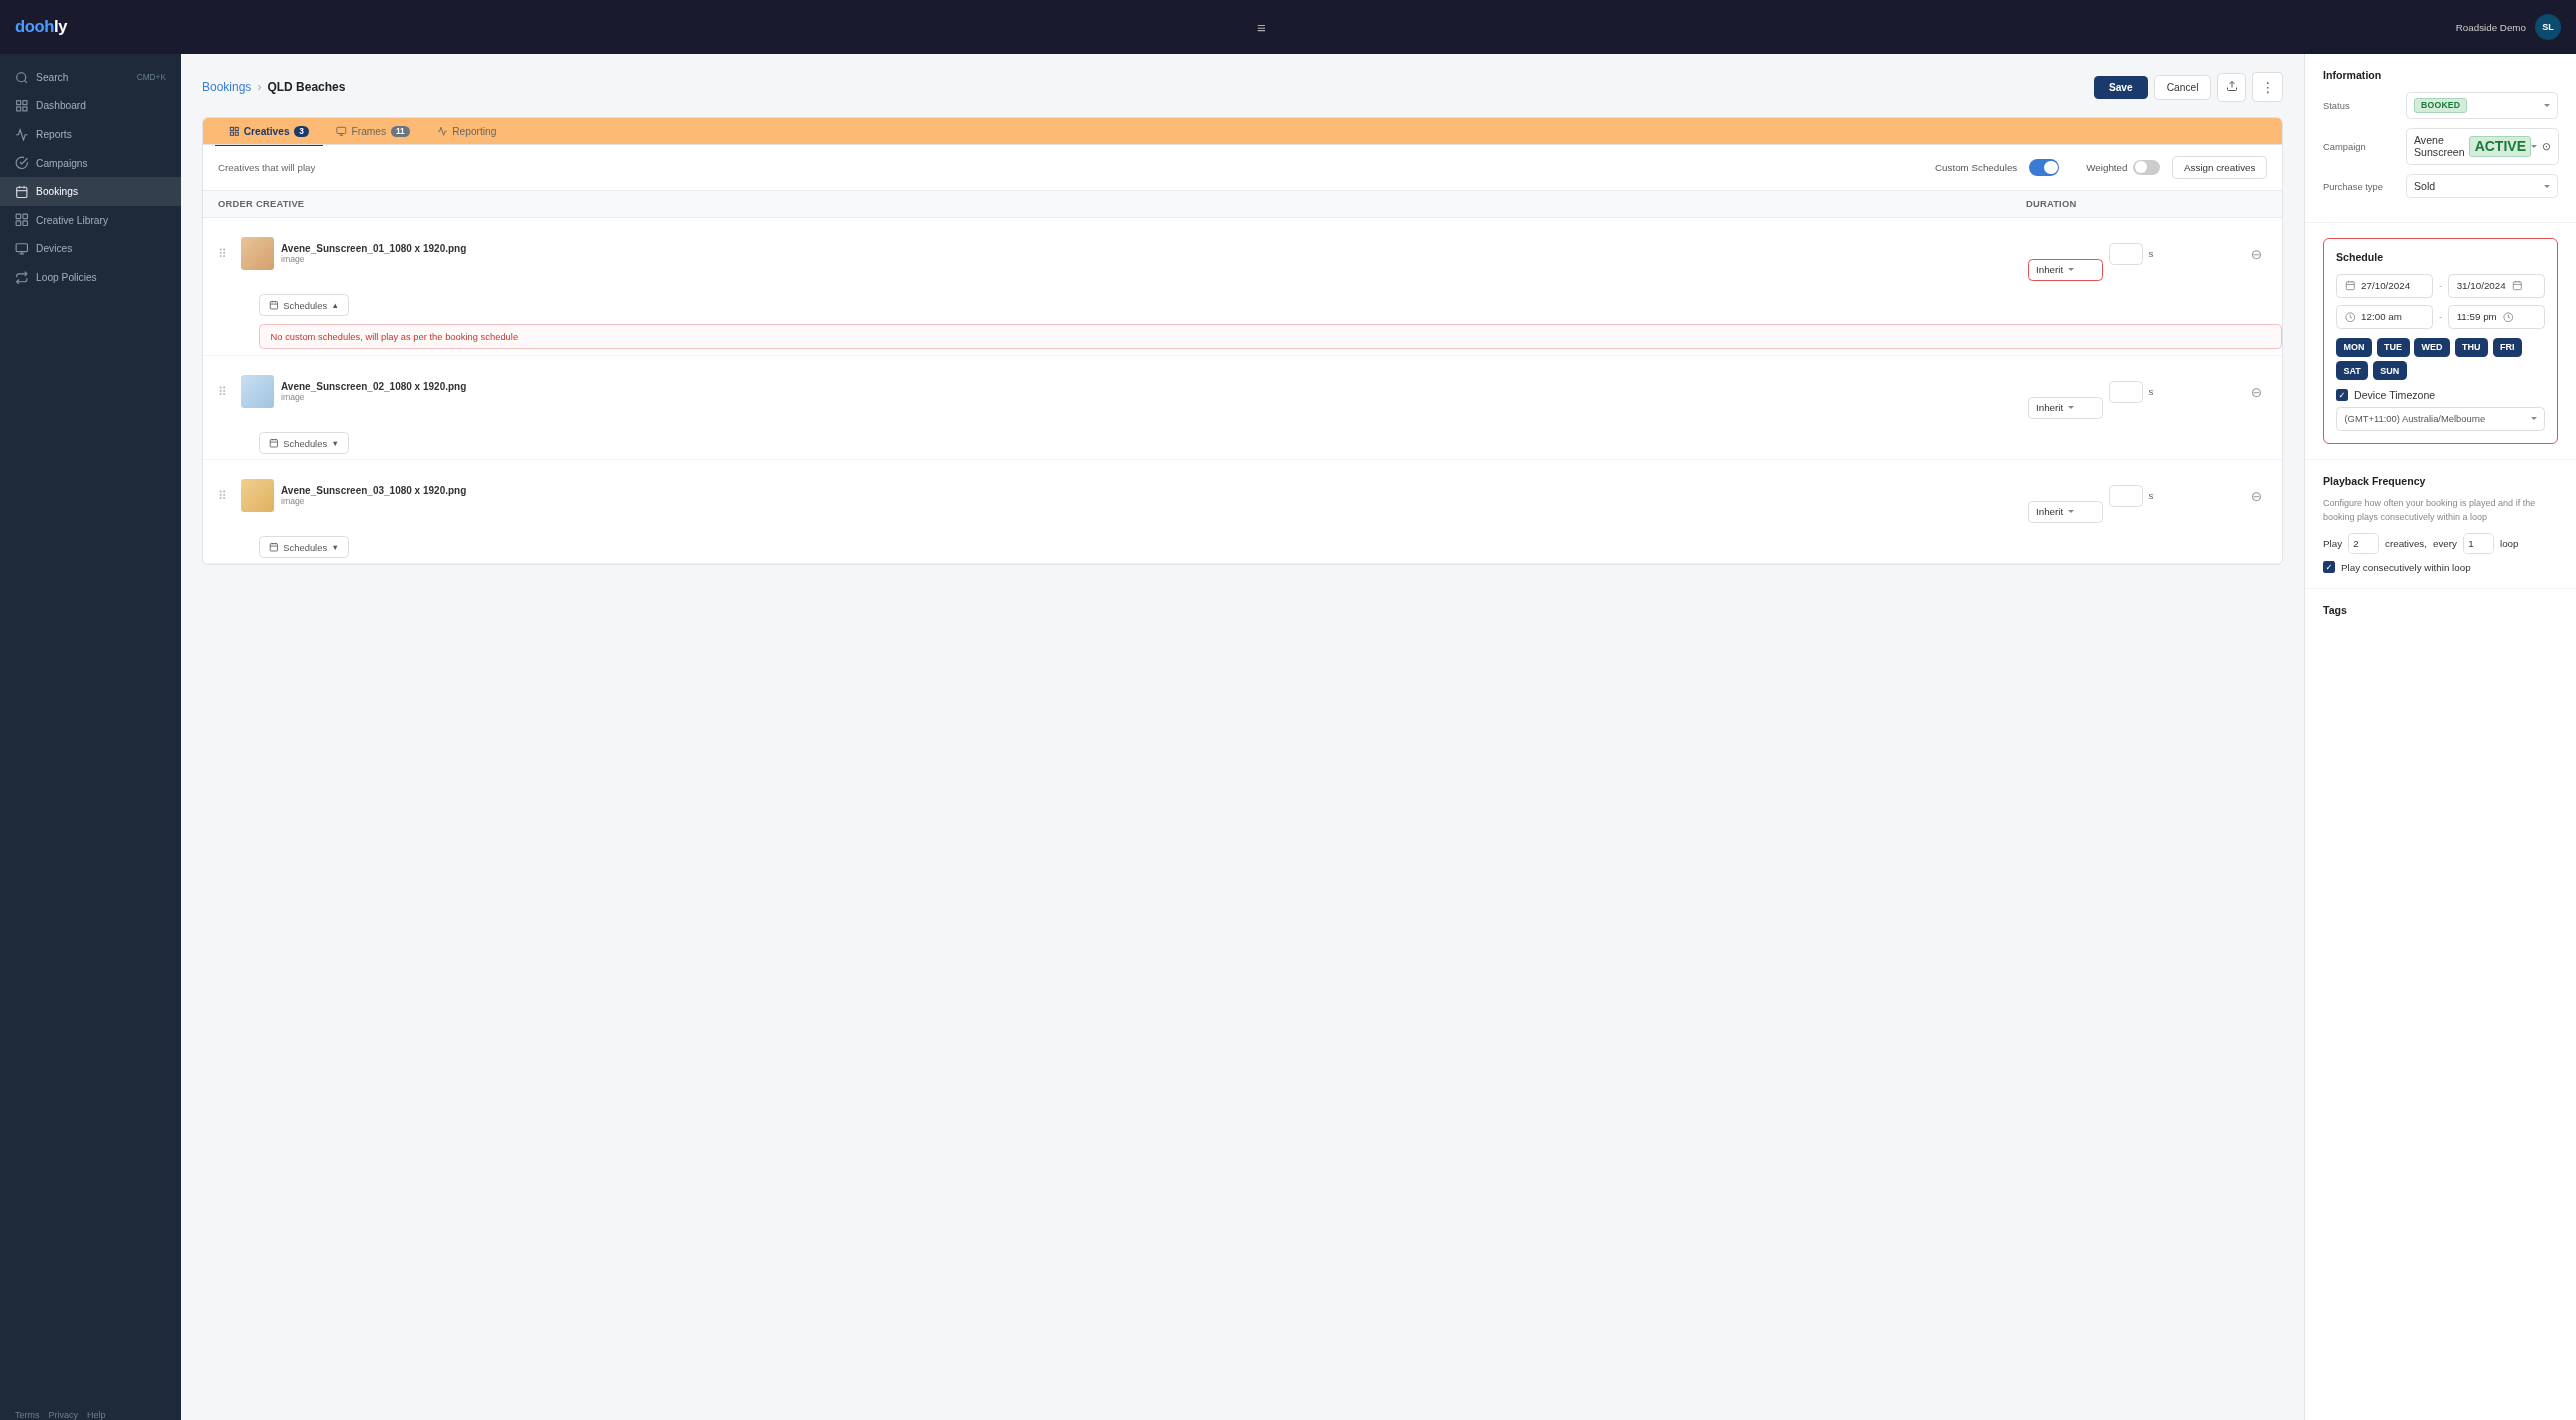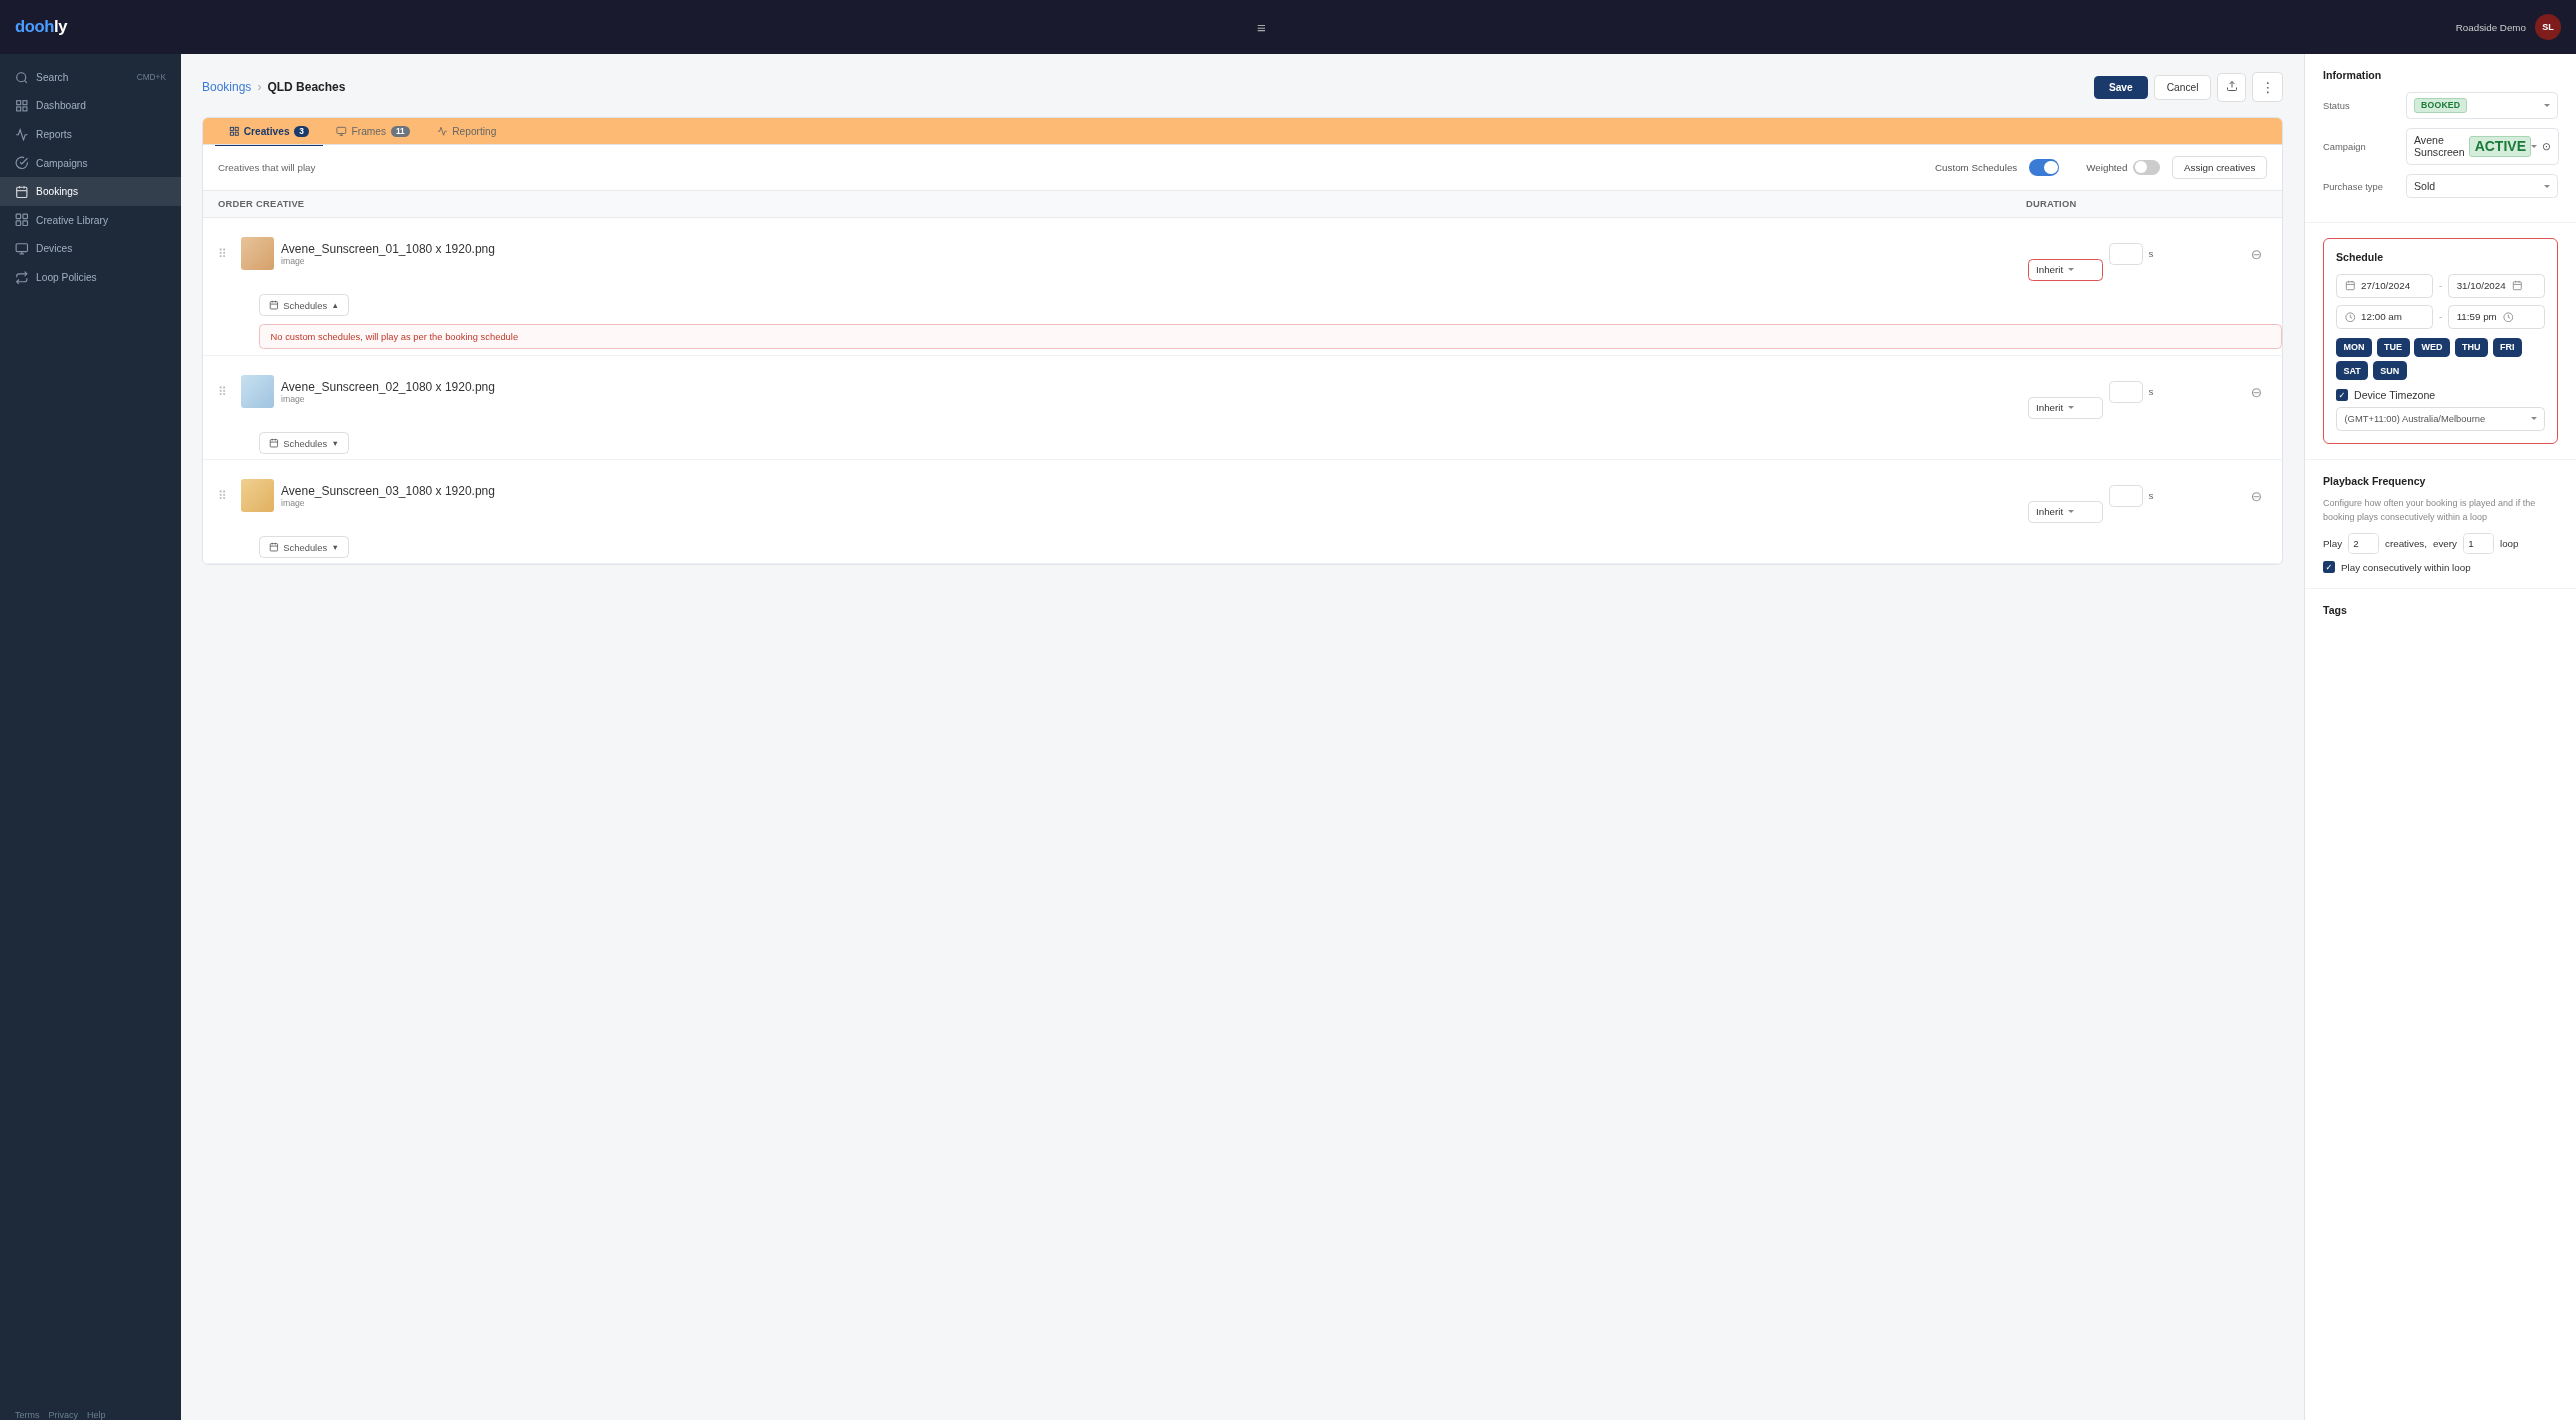--- a/index.html
+++ b/index.html
@@ -3,21 +3,21 @@
   <meta charset="utf-8">
   <style>
     * { box-sizing: border-box; margin: 0; padding: 0; }
     body { font-family: -apple-system, BlinkMacSystemFont, 'Segoe UI', sans-serif; font-size: 10.6px; background: #f0f2f5; color: #333; }
 
     
     .topbar { display: flex; align-items: center; justify-content: space-between; background: #1a1a2e; height: 54px; padding: 0 15px; }
     .topbar-logo { color: white; font-size: 16.6px; font-weight: 700; letter-spacing: -0.4px; }
     .topbar-logo span { color: #4a9eff; }
     .topbar-right { display: flex; align-items: center; gap: 9px; color: #ccc; font-size: 9.8px; }
-    .avatar { width: 26px; height: 26px; background: #7f1d1d; border-radius: 50%; display: flex; align-items: center; justify-content: center; color: white; font-size: 9px; font-weight: 600; }
+    .avatar { width: 26px; height: 26px; background: #0c4a6e; border-radius: 50%; display: flex; align-items: center; justify-content: center; color: white; font-size: 9px; font-weight: 600; }
     .topbar-menu-icon { color: #aaa; font-size: 13.6px; cursor: pointer; }
 
     
     .layout { display: flex; height: calc(100vh - 42px); }
 
     
     .sidebar { width: 181px; background: #1e2a3a; display: flex; flex-direction: column; flex-shrink: 0; }
     .sidebar-nav { flex: 1; padding: 9px 0; }
     .sidebar-item { display: flex; align-items: center; gap: 7.5px; padding: 7.5px 15px; color: #a0b0c0; font-size: 10.2px; cursor: pointer; border-radius: 0; transition: background 0.15s; }
     .sidebar-item.active { background: rgba(255,255,255,0.1); color: #fff; }
@@ -62,21 +62,21 @@
     .col-creative { flex: 1; }
     .col-duration { width: 211px; }
     .col-actions { width: 30px; }
 
     .creative-row { border-bottom: 0.8px solid #f0f2f5; }
     .creative-row-main { display: flex; align-items: center; padding: 9px 15px; gap: 7.5px; }
     .drag-handle { color: #bbb; cursor: grab; font-size: 12px; width: 15px; }
     .creative-thumb { width: 33px; height: 33px; border-radius: 3px; background: #e8e8e8; overflow: hidden; display: flex; align-items: center; justify-content: center; flex-shrink: 0; }
     .creative-thumb-placeholder { width: 100%; height: 100%; background: linear-gradient(135deg, #d4a47a, #c88a5a); display: flex; align-items: center; justify-content: center; font-size: 7.5px; color: #fff; }
     .creative-info { flex: 1; }
-    .creative-name { font-size: 12px; color: #333; font-weight: 400; }
+    .creative-name { font-size: 10px; color: #333; font-weight: 700; }
     .creative-type { font-size: 8.7px; color: #888; }
     .duration-section { width: 211px; display: flex; align-items: center; gap: 6px; }
     .duration-select { display: flex; align-items: center; border: 0.8px solid #ddd; border-radius: 4.5px; padding: 4.5px 7.5px; font-size: 9.8px; color: #333; background: white; cursor: pointer; gap: 4.5px; min-width: 75px; margin-top: 32px; }
     .duration-select.highlighted { border-color: #e05252; border-width: 1.5px; }
     .duration-input { width: 34px; border: 0.8px solid #ddd; border-radius: 4.5px; padding: 4.5px 6px; font-size: 9.8px; color: #aaa; text-align: center; background: white; }
     .duration-s { font-size: 9.8px; color: #666; }
     .remove-btn { width: 21px; height: 21px; display: flex; align-items: center; justify-content: center; cursor: pointer; color: #999; font-size: 13.6px; border-radius: 50%; }
 
     
     .schedules-row { padding: 4.5px 15px 4.5px 56px; display: flex; align-items: flex-start; gap: 6px; }

